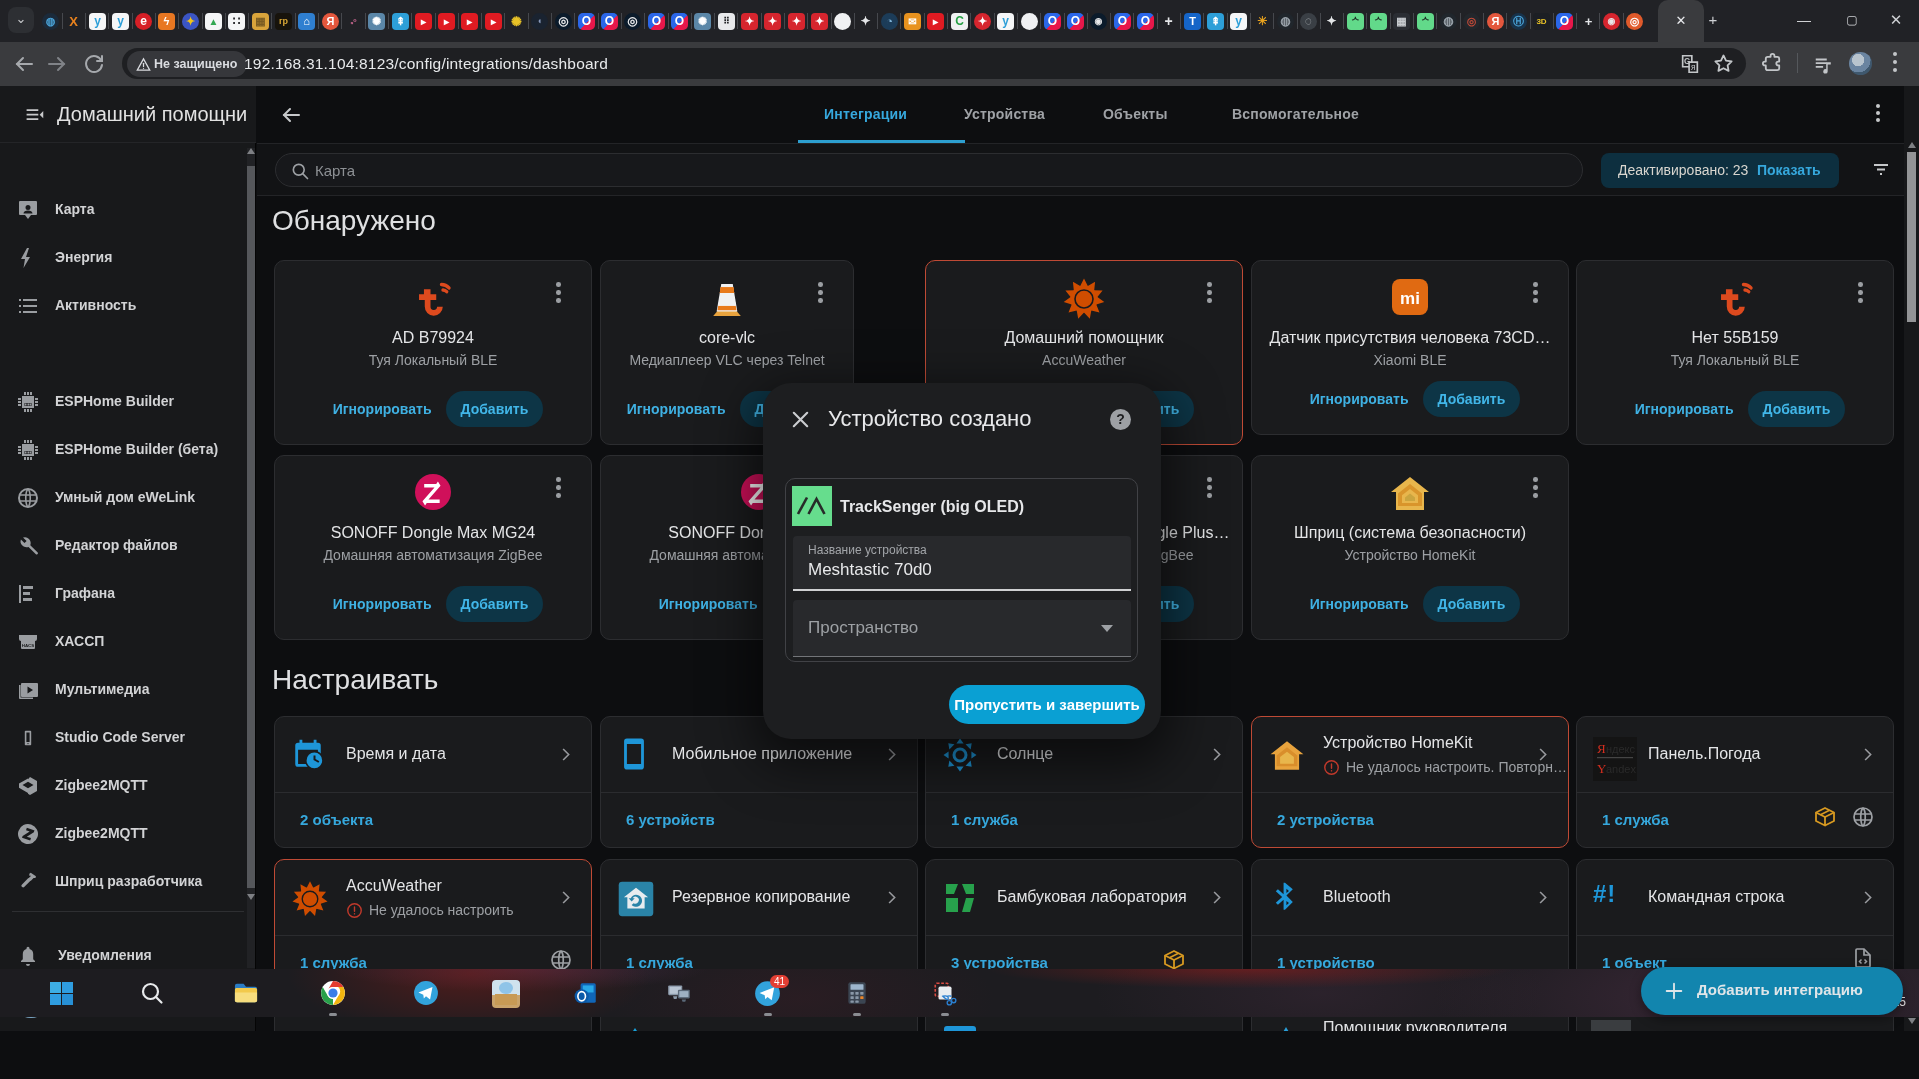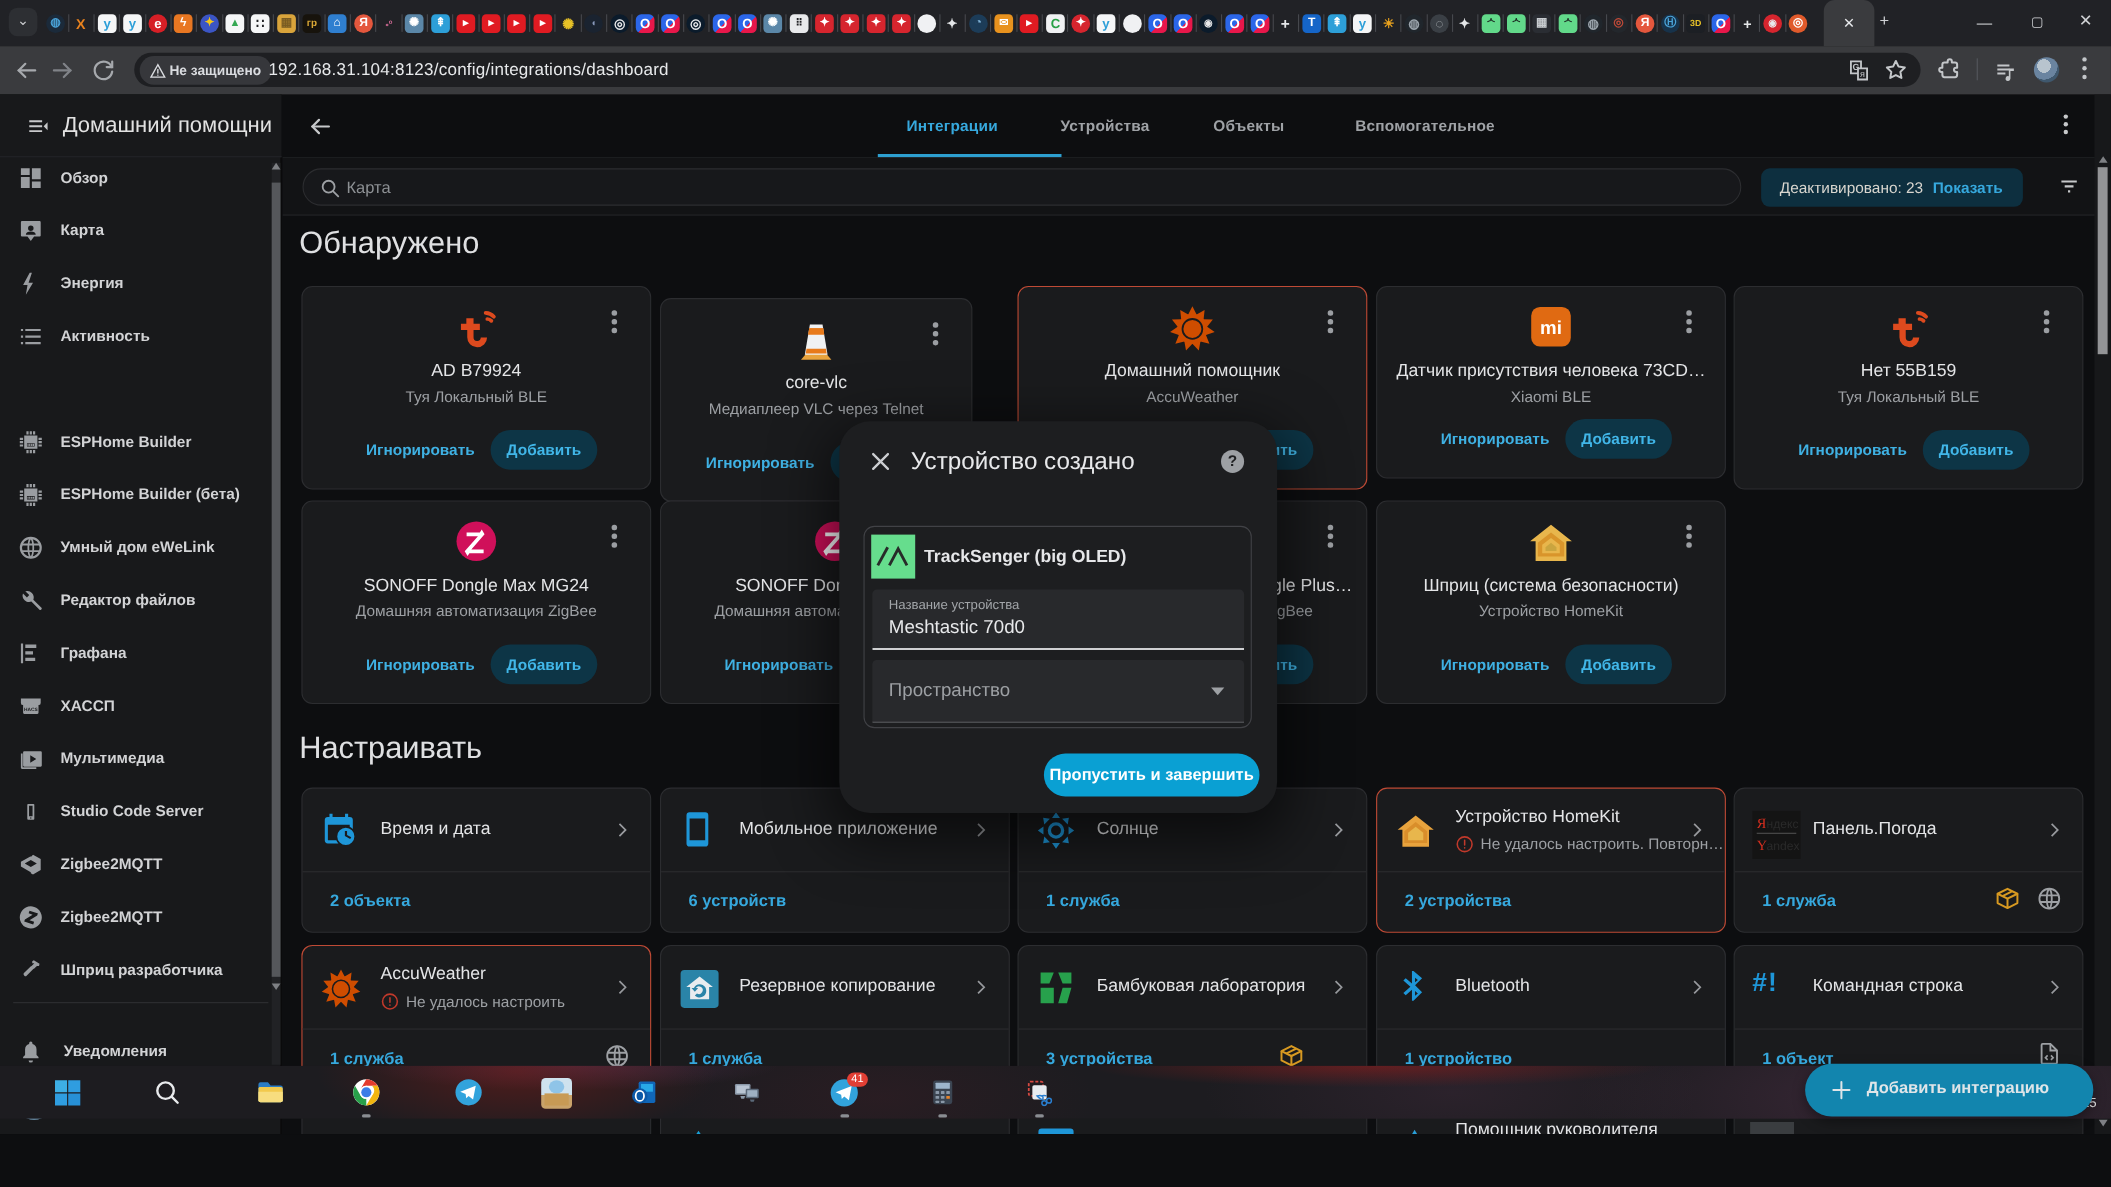--- a/index.html
+++ b/index.html
@@ -265,26 +265,20 @@
 <div class="abs" style="left:1893px;top:10px;width:4px;height:4px;background:#c3c6c9;border-radius:50%;box-shadow:0 8px 0 #c3c6c9,0 16px 0 #c3c6c9"></div>
 </div>
 <div id="page">
   <div id="sidebar">
     <div id="sbhead">
       <svg style="position:absolute;left:23px;top:17px" width="24" height="24" viewBox="0 0 24 24" fill="#c8c9cb">
           <path d="M3 6h13v2H3zM3 11h13v2H3zM3 16h13v2H3zM21.5 8l-4 4 4 4v-8z" transform="scale(0.9) translate(1,1)"></path>
         </svg>
       <div id="sbtitle">Домашний помощни</div>
     </div>
-    <div class="sbitem" style="top:52px">
-        <svg class="sbico" viewBox="0 0 24 24" fill="#9a9da1">
-          <path d="M3 3h8v6H3zM13 3h8v10h-8zM3 11h8v10h-8zM13 15h8v6h-8z"></path>
-        </svg>
-        <div class="sblbl">Обзор</div>
-      </div>
     <div class="sbitem" style="top:100px">
         <svg class="sbico" viewBox="0 0 24 24" fill="#9a9da1">
           <path d="M4 3h16a1 1 0 0 1 1 1v12a1 1 0 0 1-1 1h-5l-3 4-3-4H4a1 1 0 0 1-1-1V4a1 1 0 0 1 1-1zm8 4a2.5 2.5 0 1 0 0 5 2.5 2.5 0 0 0 0-5zm-4.5 8.5h9c0-2-2-3-4.5-3s-4.5 1-4.5 3z" fill-rule="evenodd"></path>
         </svg>
         <div class="sblbl">Карта</div>
       </div>
     <div class="sbitem" style="top:148px">
         <svg class="sbico" viewBox="0 0 24 24" fill="#9a9da1">
           <path d="M11 2L5 13h4l-1.5 9L14 11h-4l3-9z"></path>
         </svg>
@@ -421,21 +415,21 @@
 <div class="card" style="left:17px;top:174px;width:318px;height:185px">
 <div class="cicon"><svg width="46" height="46" viewBox="0 0 46 46">
             <path d="M10 14h6V8h8v6h7v7h-7v8a4 4 0 0 0 8 .3h7A11 11 0 0 1 17 29v-8h-7z" fill="#dd4a1e" transform="scale(0.82) translate(1,7)"></path>
             <path d="M31.5 7.5a11 11 0 0 1 7.5 3.4M33 13a5.5 5.5 0 0 1 3.7 1.7" stroke="#dd4a1e" stroke-width="3.4" fill="none" stroke-linecap="round"></path>
           </svg></div>
         <div class="cmenu"></div>
 <div class="ctitle" style="top:68px;font-size:16px">AD B79924</div>
 <div class="csub" style="top:91px">Туя Локальный BLE</div>
         <div class="cbtns"><span class="ign">Игнорировать</span><span class="addp">Добавить</span></div>
       </div>
-<div class="card" style="left:343px;top:185px;width:284px;height:185px">
+<div class="card" style="left:343px;top:174px;width:254px;height:185px">
 <div class="cicon"><svg width="46" height="46" viewBox="0 0 40 40">
             <path d="M8 34l5-6h14l5 6z" fill="#e8a33d"></path>
             <path d="M15 6h10l4 24H11z" fill="#f0f1f2"></path>
             <path d="M13.7 14l.8-5h11l.8 5zM12.4 25h15.2l.7 4H11.7z" fill="#e87a1a"></path>
             <path d="M14.5 9h11l.8 5H13.7z" fill="#e87a1a"></path>
             <path d="M12.4 25l.65-4h13.9l.65 4z" fill="#f0f1f2"></path>
             <path d="M13.05 21l.65-4h12.6l.65 4z" fill="#e87a1a" opacity="0"></path>
           </svg></div>
         <div class="cmenu"></div>
 <div class="ctitle" style="top:68px;font-size:16px">core-vlc</div>

